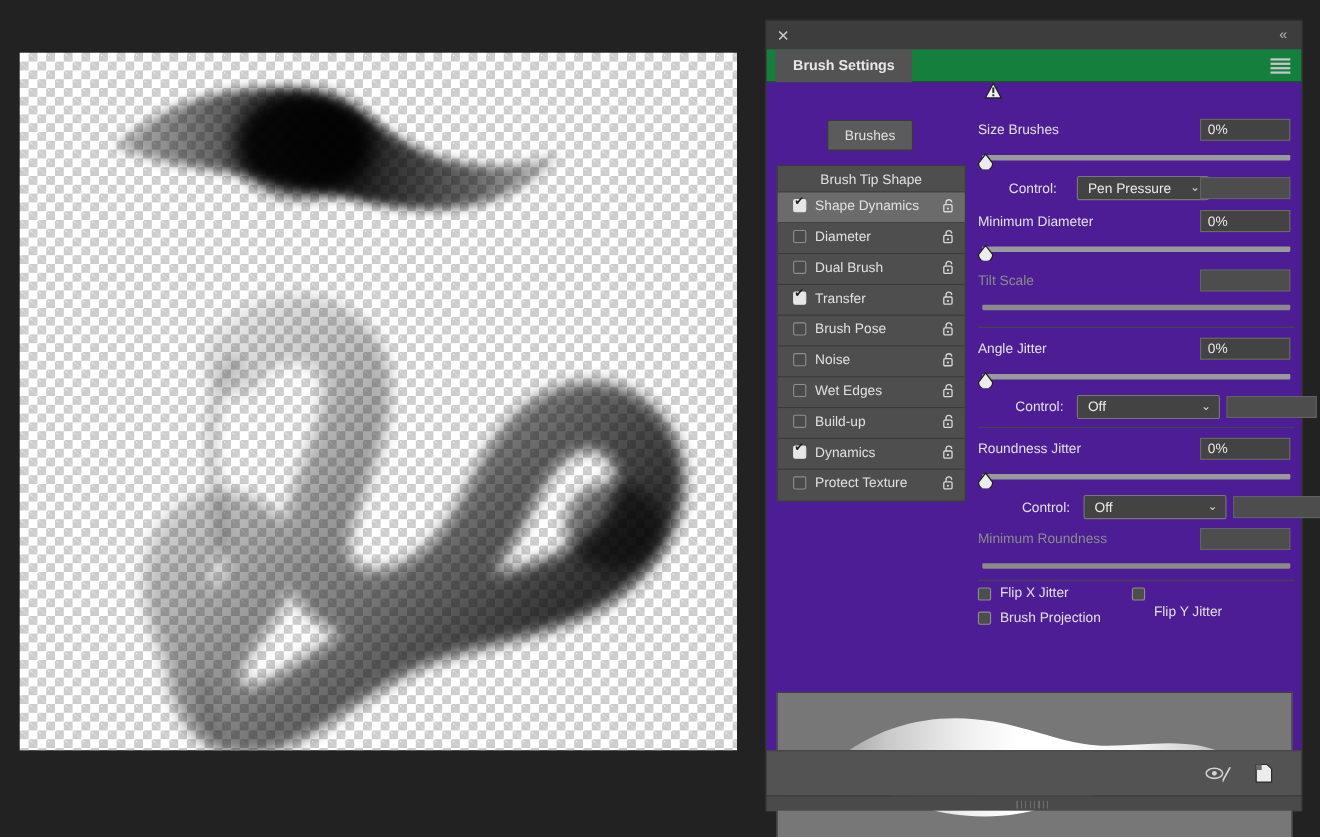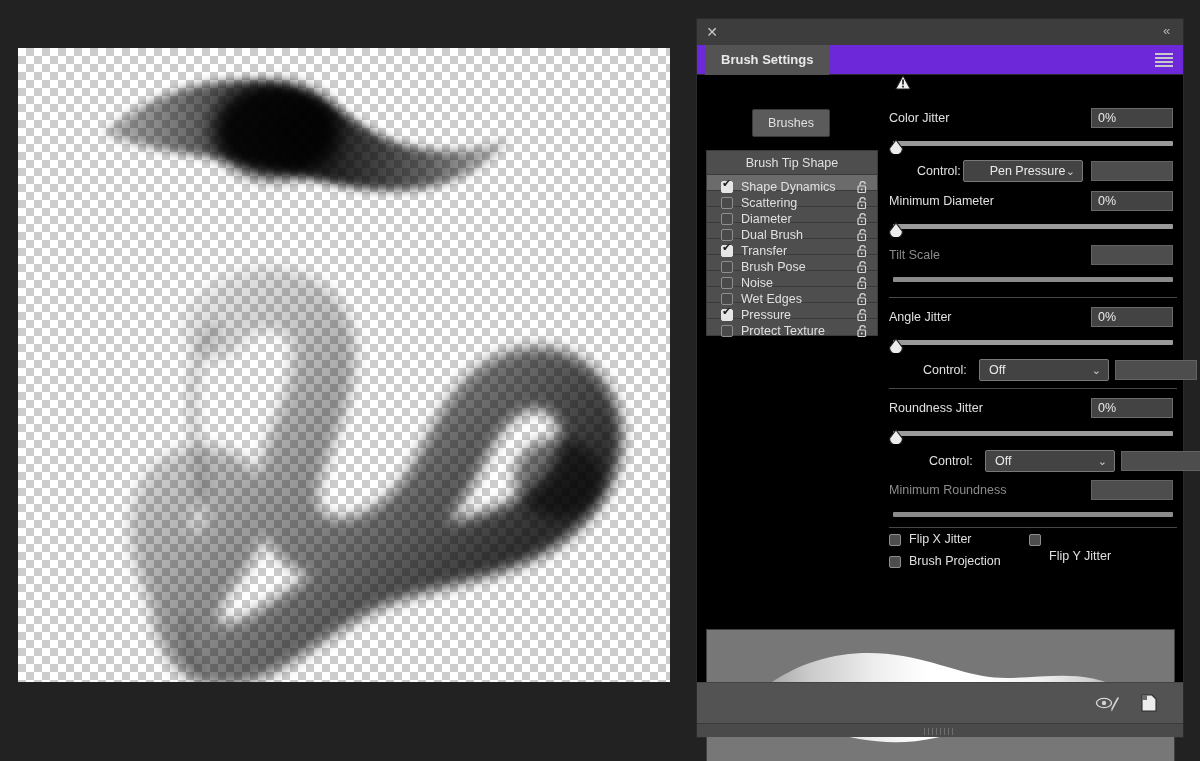--- a/index.html
+++ b/index.html
@@ -40,40 +40,40 @@
     color: #c8c8c8; font-size: 14px; line-height: 16px; text-align: center;
     cursor: pointer;
   }
   #collapse-icon {
     position: absolute; right: 8px; top: 4px; width: 18px; height: 16px;
     color: #b4b4b4; font-size: 13px; line-height: 16px; text-align: center;
     letter-spacing: -1px; cursor: pointer;
   }
   #tabstrip {
     position: absolute; left: 0; top: 26px; width: 100%; height: 30px;
-    background: #6d28d9; border-bottom: 1px solid #2b2b2b;
+    background: #15803d; border-bottom: 1px solid #2b2b2b;
   }
   .tab {
     position: absolute; left: 8px; top: 0; height: 30px;
     padding: 0 16px; line-height: 30px;
     font-size: 13px; font-weight: bold; color: #e8e8e8;
     background: #535353; cursor: pointer;
   }
   #panel-menu-icon {
     position: absolute; right: 10px; top: 8px; width: 18px; height: 14px;
     cursor: pointer;
   }
   #panel-menu-icon i {
     display: block; height: 2px; background: #c8c8c8; margin-bottom: 2px;
   }
 
   
   #panel-body {
     position: absolute; left: 0; top: 56px; right: 0; bottom: 55px;
-    background: #000000;
+    background: #4c1d95;
   }
 
   
   #options-list {
     position: absolute; left: 9px; top: 75px;
     width: 172px;
     background: #4e4e4e;
     border: 1px solid #3a3a3a;
   }
   #brushes-button {
@@ -81,21 +81,21 @@
     width: 78px; height: 28px; line-height: 26px; text-align: center;
     background: #5b5b5b; border: 1px solid #3a3a3a; border-radius: 2px;
     color: #e0e0e0; font-size: 12.5px; cursor: pointer;
   }
   .list-header {
     height: 24px; line-height: 24px; text-align: center;
     font-size: 12.5px; color: #e0e0e0;
     border-bottom: 1px solid #3a3a3a; cursor: pointer;
   }
   .list-row {
-    position: relative; height: 16px; line-height: 24.5px;
+    position: relative; height: 28px; line-height: 24.5px;
     border-bottom: 1px solid #3a3a3a; cursor: pointer;
   }
   .list-row.selected { background: #6b6b6b; }
   .list-row:last-child { border-bottom: none; }
   .cb {
     position: absolute; left: 14px; top: 6px;
     width: 12px; height: 12px;
     border: 1px solid #8e8e8e; border-radius: 2px; background: #4a4a4a;
   }
   .cb.on { background: #e6e6e6; border-color: #e6e6e6; }
@@ -274,29 +274,20 @@
       <div class="list-row selected">
         <span class="cb on"></span>
         <span class="row-label">Shape Dynamics</span>
         <svg class="lock-icon" viewBox="0 0 13 14">
           <path d="M4 6 V4.2 A2.6 2.6 0 0 1 9.2 4.2" fill="none" stroke="#d8d8d8" stroke-width="1.2"></path>
           <rect x="2" y="6" width="7.5" height="6.5" rx="1" fill="none" stroke="#d8d8d8" stroke-width="1.2"></rect>
           <circle cx="5.75" cy="9.6" r="1" fill="#d8d8d8"></circle>
         </svg>
       </div>
 
-      <div class="list-row">
-        <span class="cb"></span>
-        <span class="row-label">Scattering</span>
-        <svg class="lock-icon" viewBox="0 0 13 14">
-          <path d="M4 6 V4.2 A2.6 2.6 0 0 1 9.2 4.2" fill="none" stroke="#d8d8d8" stroke-width="1.2"></path>
-          <rect x="2" y="6" width="7.5" height="6.5" rx="1" fill="none" stroke="#d8d8d8" stroke-width="1.2"></rect>
-          <circle cx="5.75" cy="9.6" r="1" fill="#d8d8d8"></circle>
-        </svg>
-      </div>
 
       <div class="list-row">
         <span class="cb"></span>
         <span class="row-label">Diameter</span>
         <svg class="lock-icon" viewBox="0 0 13 14">
           <path d="M4 6 V4.2 A2.6 2.6 0 0 1 9.2 4.2" fill="none" stroke="#d8d8d8" stroke-width="1.2"></path>
           <rect x="2" y="6" width="7.5" height="6.5" rx="1" fill="none" stroke="#d8d8d8" stroke-width="1.2"></rect>
           <circle cx="5.75" cy="9.6" r="1" fill="#d8d8d8"></circle>
         </svg>
       </div>
@@ -345,58 +336,67 @@
       <div class="list-row">
         <span class="cb"></span>
         <span class="row-label">Wet Edges</span>
         <svg class="lock-icon" viewBox="0 0 13 14">
           <path d="M4 6 V4.2 A2.6 2.6 0 0 1 9.2 4.2" fill="none" stroke="#d8d8d8" stroke-width="1.2"></path>
           <rect x="2" y="6" width="7.5" height="6.5" rx="1" fill="none" stroke="#d8d8d8" stroke-width="1.2"></rect>
           <circle cx="5.75" cy="9.6" r="1" fill="#d8d8d8"></circle>
         </svg>
       </div>
 
+      <div class="list-row">
+        <span class="cb"></span>
+        <span class="row-label">Build-up</span>
+        <svg class="lock-icon" viewBox="0 0 13 14">
+          <path d="M4 6 V4.2 A2.6 2.6 0 0 1 9.2 4.2" fill="none" stroke="#d8d8d8" stroke-width="1.2"></path>
+          <rect x="2" y="6" width="7.5" height="6.5" rx="1" fill="none" stroke="#d8d8d8" stroke-width="1.2"></rect>
+          <circle cx="5.75" cy="9.6" r="1" fill="#d8d8d8"></circle>
+        </svg>
+      </div>
 
       <div class="list-row">
         <span class="cb on"></span>
-        <span class="row-label">Pressure</span>
+        <span class="row-label">Dynamics</span>
         <svg class="lock-icon" viewBox="0 0 13 14">
           <path d="M4 6 V4.2 A2.6 2.6 0 0 1 9.2 4.2" fill="none" stroke="#d8d8d8" stroke-width="1.2"></path>
           <rect x="2" y="6" width="7.5" height="6.5" rx="1" fill="none" stroke="#d8d8d8" stroke-width="1.2"></rect>
           <circle cx="5.75" cy="9.6" r="1" fill="#d8d8d8"></circle>
         </svg>
       </div>
 
       <div class="list-row">
         <span class="cb"></span>
         <span class="row-label">Protect Texture</span>
         <svg class="lock-icon" viewBox="0 0 13 14">
           <path d="M4 6 V4.2 A2.6 2.6 0 0 1 9.2 4.2" fill="none" stroke="#d8d8d8" stroke-width="1.2"></path>
           <rect x="2" y="6" width="7.5" height="6.5" rx="1" fill="none" stroke="#d8d8d8" stroke-width="1.2"></rect>
           <circle cx="5.75" cy="9.6" r="1" fill="#d8d8d8"></circle>
         </svg>
       </div>
     </div>
 
     <div id="controls">
 
-      <div class="ctl-label" style="left:6px; top:36px;">Color Jitter</div>
+      <div class="ctl-label" style="left:6px; top:36px;">Size Brushes</div>
       <div class="val-box" style="left:208px; top:33px;">0%</div>
       <div class="track" style="left:10px; top:66px; width:280px;"></div>
       <svg class="handle" style="left:5px; top:64px;" viewBox="0 0 16 15">
         <path d="M8 1 L14.5 9.5 A6.5 6.5 0 0 1 1.5 9.5 Z" fill="#ececec" stroke="#232323" stroke-width="1.2"></path>
       </svg>
 
       <svg class="warn-icon" style="left:12px; top:48.5px; top:0;" viewBox="0 0 16 15">
         <path d="M8 0.8 L15.2 14 H0.8 Z" fill="#f0f0f0" stroke="#1f1f1f" stroke-width="1"></path>
         <rect x="7.1" y="4.5" width="1.8" height="5" fill="#2a2a2a"></rect>
         <rect x="7.1" y="10.7" width="1.8" height="1.8" fill="#2a2a2a"></rect>
       </svg>
       <div class="ctl-label" style="left:34px; top:89px;">Control:</div>
-      <div class="dropdown" style="left:80px; top:85px; width:120px;text-align:center;">
+      <div class="dropdown" style="left:96px; top:85px; width:120px;">
         <span>Pen Pressure</span>
         <span class="chev">⌄</span>
       </div>
       <div class="val-box empty" style="left:208px; top:86px;"></div>
 
       <div class="ctl-label" style="left:6px; top:119px;">Minimum Diameter</div>
       <div class="val-box" style="left:208px; top:116px;">0%</div>
       <div class="track" style="left:10px; top:149px; width:280px;"></div>
       <svg class="handle" style="left:5px; top:147px;" viewBox="0 0 16 15">
         <path d="M8 1 L14.5 9.5 A6.5 6.5 0 0 1 1.5 9.5 Z" fill="#ececec" stroke="#232323" stroke-width="1.2"></path>

